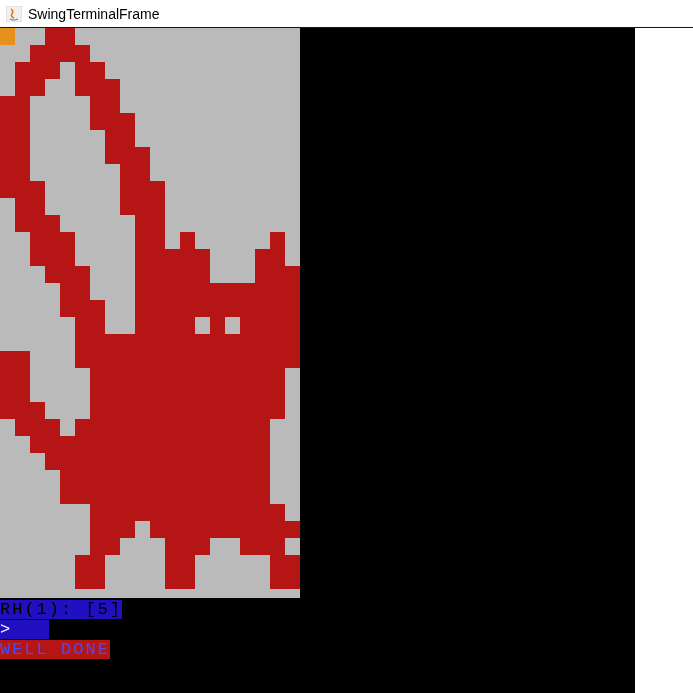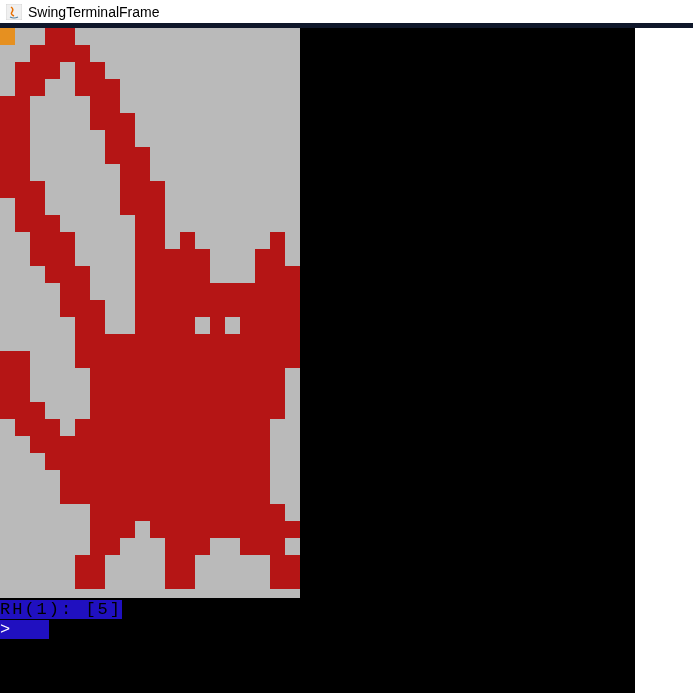--- a/index.html
+++ b/index.html
@@ -7,21 +7,21 @@
     width: 693px;
     height: 693px;
     background: #ffffff;
     font-family: Arial, sans-serif;
     overflow: hidden;
   }
   .titlebar {
     width: 100%;
     height: 28px;
     background: #ffffff;
-    border-bottom: 5px solid #0f172a;
+    border-bottom: 1px solid #0f172a;
     display: flex;
     align-items: center;
     padding: 0 6px;
     gap: 6px;
   }
   .java-icon {
     width: 16px;
     height: 16px;
     display: inline-block;
   }
@@ -837,14 +837,15 @@
         <div class="cell off"></div>
         <div class="cell off"></div>
         <div class="cell off"></div>
         <div class="cell on"></div>
         <div class="cell on"></div>
       </div>
     </div>
   <div class="terminal-lines" id="terminal-lines">
       <div class="term-line"><span class="txt bg-blue color-black">RH(1): [5]</span></div>
       <div class="term-line"><span class="txt bg-blue color-white">&gt;   </span></div>
+      <div class="term-line"><span class="txt bg-red">WELL DONE</span></div>
     </div>
 </div>
 
 </body></html>

